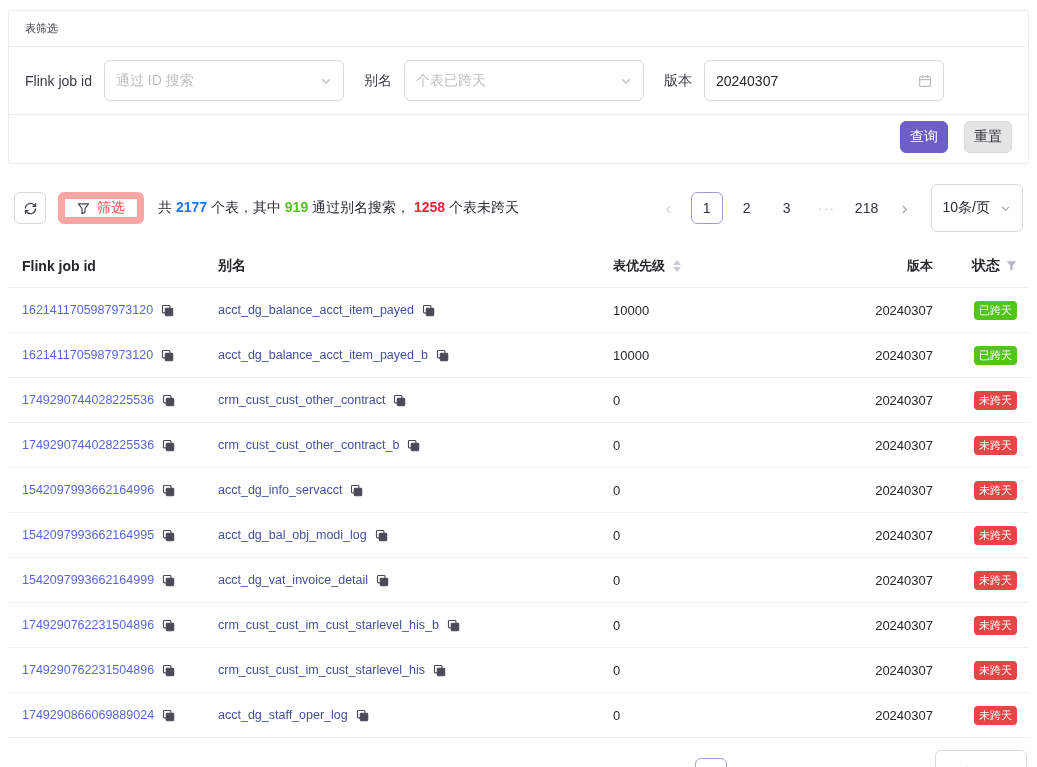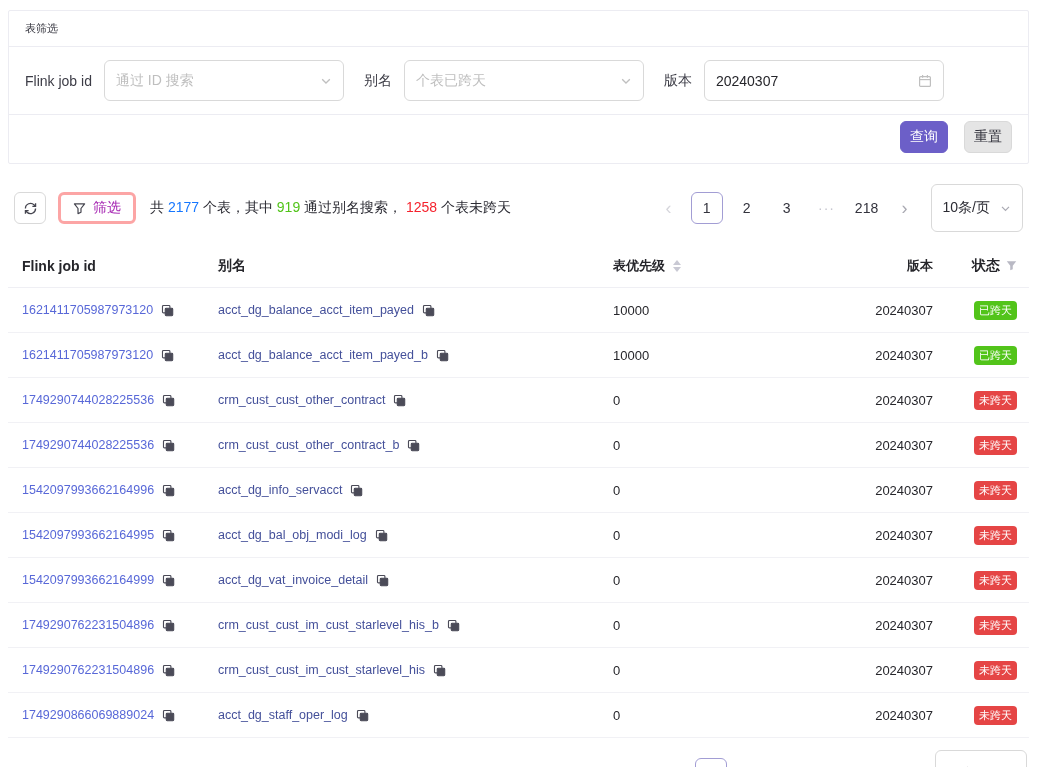--- a/index.html
+++ b/index.html
@@ -33,26 +33,26 @@
   }
   .btn.primary { background: var(--accent, #6c5fc8); border-color: var(--accent, #6c5fc8); color: #fff; }
 
   
   .toolbar { display: flex; align-items: center; margin-top: 20px; padding: 0 6px; gap: 12px; }
   .icon-btn {
     width: 32px; height: 32px; border: 1px solid #d9d9d9; border-radius: 6px; background: #fff;
     display: flex; align-items: center; justify-content: center; cursor: pointer; flex: none;
   }
   .filter-toggle {
-    height: 32px; padding: 0 12px; border: 3px solid #fca5a5; border-radius: 6px; background: #fff;
-    display: flex; align-items: center; gap: 7px; font-size: 14px; color: #a21caf;
+    height: 32px; padding: 0 12px; border: 7px solid #fca5a5; border-radius: 6px; background: #fff;
+    display: flex; align-items: center; gap: 7px; font-size: 14px; color: #ef4444;
     cursor: pointer; font-family: inherit; flex: none;
   }
   .summary { margin-left: 2px; color: #2b2b33; white-space: nowrap; }
-  .summary b { font-weight: 400; text-align: right; }
+  .summary b { font-weight: 700; text-align: right; }
   .c-total { color: var(--summary-total, #1677ff); }
   .c-crossed { color: var(--summary-crossed, #52c41a); }
   .c-uncrossed { color: var(--summary-uncrossed, #f5222d); }
   .spacer { flex: 1; }
 
   
   .pagination { display: flex; align-items: center; gap: 8px; }
   .pg-arrow { width: 28px; height: 32px; display: flex; align-items: center; justify-content: center;
     font-size: 18px; color: #a9a9b2; cursor: pointer; }
   .pg-arrow.prev { color: #d6d6dc; }

